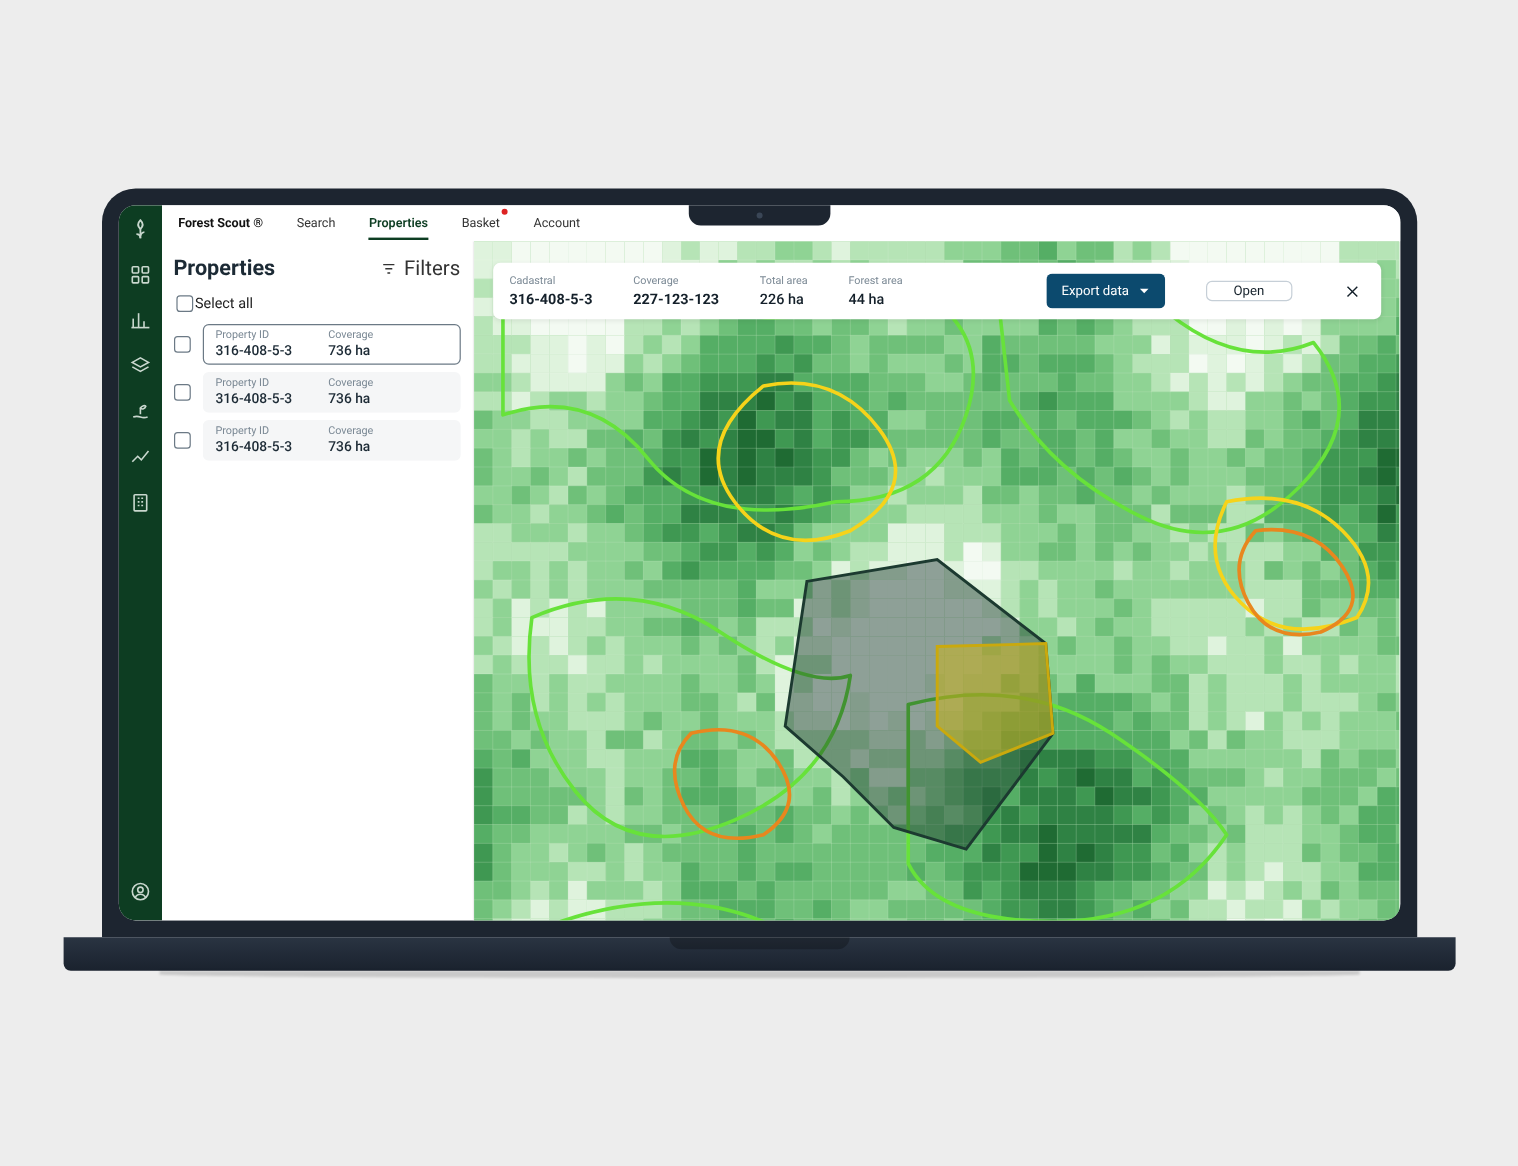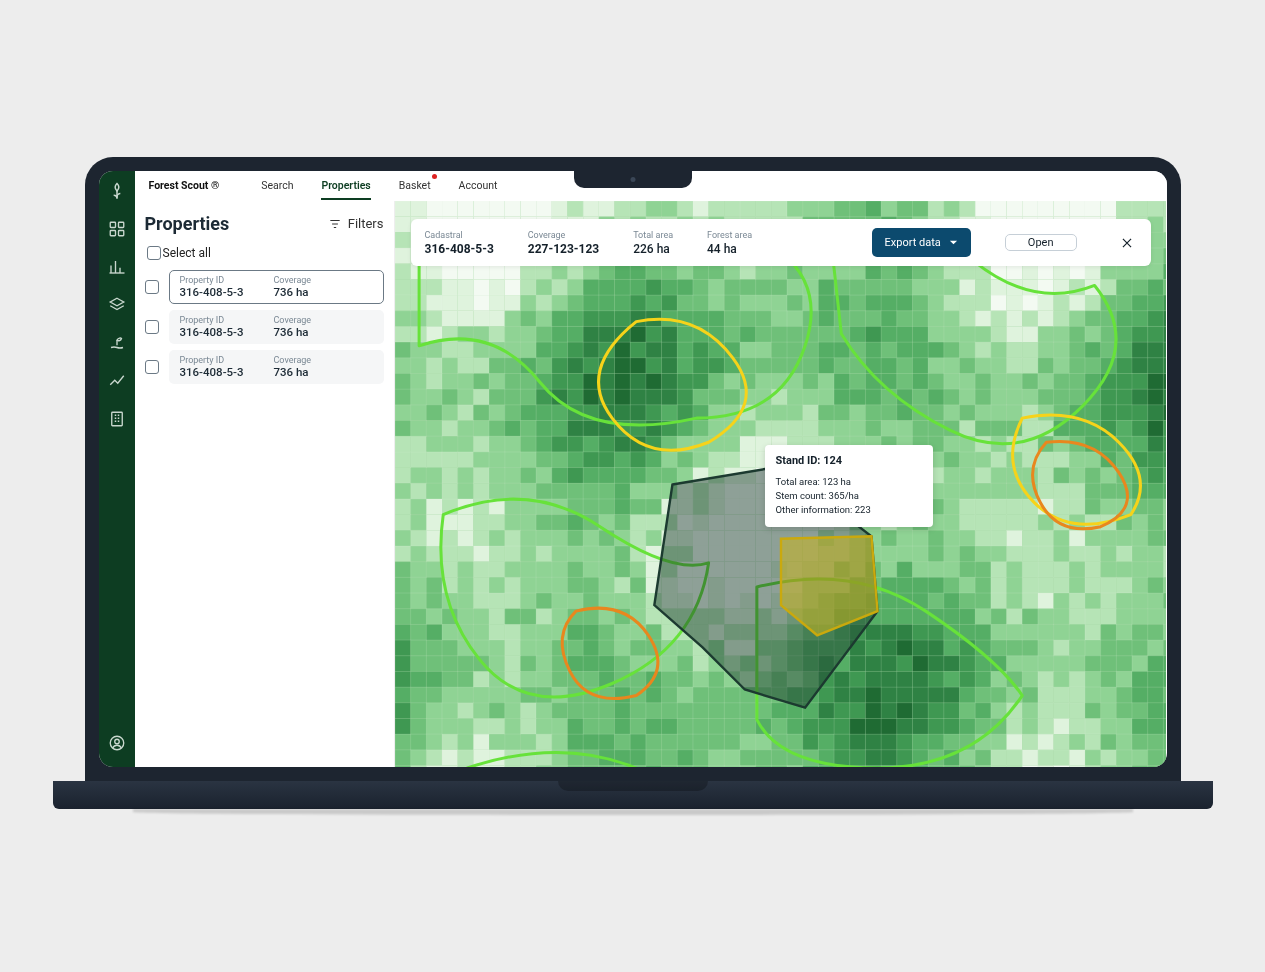--- a/index.html
+++ b/index.html
@@ -108,21 +108,21 @@
     background: #fff;
     display:flex;
     align-items:center;
     gap:28px;
     padding: 0 14px;
     font-size: 10.5px;
     color:#1b1b1b;
     position:relative;
     border-bottom:1px solid transparent;
   }
-  .app-title { font-weight:700; color:#111; margin-right:14px; }
+  .app-title { font-weight:700; color:#111; }
   .tab { padding:7px 0; cursor:pointer; color:#333; position:relative;}
   .tab.active { color:#0d3d22; font-weight:600; }
   .tab.active::after{
     content:""; position:absolute; left:0; right:0; bottom:-1px; height:2px; background:#0d3d22;
   }
   .tab .dot {
     position:absolute; top:2px; right:-6px; width:5px; height:5px; border-radius:50%; background:#d22;
   }
 
   
@@ -136,21 +136,21 @@
     width: 260px;
     padding: 12px 10px 0 10px;
     border-right:1px solid #eee;
     background:#fff;
   }
   .side-head {
     display:flex; align-items:center; justify-content:space-between; margin-bottom:12px;
   }
   .side-title { font-size:18px; font-weight:700; color:#1c2a35; }
   .filters-btn {
-    display:flex; align-items:center; gap:6px; font-size:13px; color:#333; cursor:pointer;
+    display:flex; align-items:center; gap:6px; font-size:17px; color:#333; cursor:pointer;
   }
   .filters-btn svg{stroke:#333;}
 
   .select-all {
     display:flex; align-items:center; gap:2px; font-size:12px; color:#222; margin:4px 0 10px 2px; cursor:pointer;
   }
   .chk {
     width:14px; height:14px; border:1.5px solid #6b7985; border-radius:3px; flex:none; background:#fff;
   }
 
@@ -2708,26 +2708,20 @@
               <div class="btn btn-outline">
                 <span>Open</span>
               </div>
               <div class="close-x">
                 <svg width="14" height="14" viewBox="0 0 24 24" fill="none" stroke="#14202a" stroke-width="2">
                     <path d="M5 5l14 14M19 5L5 19"></path>
                   </svg>
               </div>
             </div>
 
-            <div class="stand-tooltip">
-              <div class="tt-title">Stand ID: 124</div>
-              <div class="tt-line">Total area: 123 ha</div>
-              <div class="tt-line">Stem count: 365/ha</div>
-              <div class="tt-line">Other information: 223</div>
-            </div>
           </div>
         </div>
       </div>
     </div>
   </div>
   <div class="laptop-base"></div>
   <div class="laptop-foot"></div>
 </div>
 
 </body></html>

